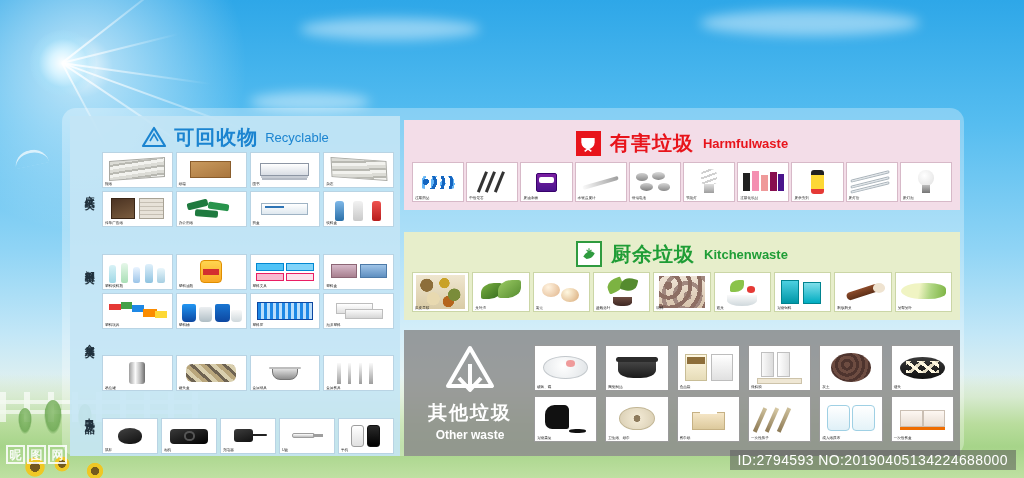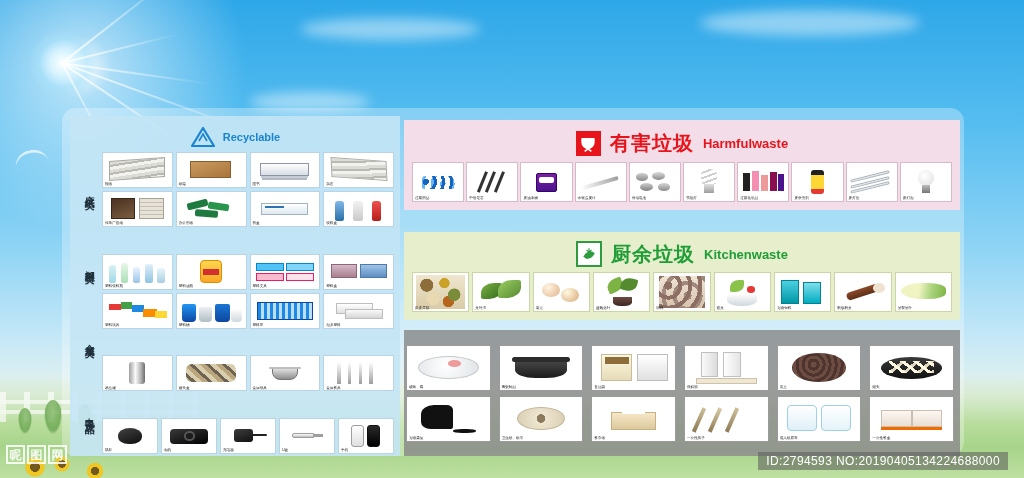--- a/index.html
+++ b/index.html
@@ -83,21 +83,21 @@
   }
 
   
   #recyclable {
     position: absolute; left: 70px; top: 116px; width: 330px; height: 340px;
     background: rgba(196,229,245,0.88);
     z-index: 5; padding: 6px 6px 4px 6px;
   }
   .rec-head { display: flex; align-items: center; justify-content: center; gap: 7px; height: 30px; }
   .rec-head .cn { font-size: 20px; font-weight: bold; color: #1b84d0; letter-spacing: 1px; }
-  .rec-head .en { font-size: 11px; font-weight: bold; color: #1b84d0; }
+  .rec-head .en { font-size: 13px; font-weight: normal; color: #1b84d0; }
   .recycle-tri { width: 26px; height: 22px; }
 
   .rec-body { display: flex; height: 302px; }
   .rec-side {
     width: 26px; display: flex; flex-direction: column;
     align-items: center; justify-content: space-around; padding: 2px 0;
   }
   .sidelbl {
     writing-mode: vertical-rl; font-size: 10px; font-weight: bold;
     color: #20313d; letter-spacing: 2px; line-height: 1.05;
@@ -164,22 +164,22 @@
   #wm .logo {
     display: flex; gap: 2px;
   }
   #wm .logo span {
     display: inline-block; width: 19px; height: 19px;
     border: 2px solid rgba(255,255,255,.85); color: rgba(255,255,255,.9);
     font-size: 12px; line-height: 16px; text-align: center; font-weight: bold;
   }
   #wm .url { font-size: 19px; color: rgba(255,255,255,.85); font-weight: bold; letter-spacing: .5px; }
   #idbar {
-    position: absolute; right: 16px; bottom: 8px; z-index: 8;
-    background: rgba(90,90,90,.55); color: #fff; font-size: 12px;
+    position: absolute; right: 8px; bottom: 8px; z-index: 8;
+    background: rgba(90,90,90,.55); color: #fff; font-size: 14px;
     padding: 2px 8px; letter-spacing: .4px;
   }
 
   
   .art .stack { position:absolute; left:8%; top:16%; width:84%; height:62%;
     background: repeating-linear-gradient(175deg, #dcdcd6 0 3px, #b9b9b2 3px 5px, #f2f2ee 5px 8px);
     border:1px solid #a8a8a2; transform: skewY(-4deg); }
   .art .box { position:absolute; left:18%; top:22%; width:62%; height:52%;
     background: linear-gradient(160deg,#c99a5e,#a9763e); border:1px solid #8a5d2c; }
   .art .book { position:absolute; left:12%; top:28%; width:74%; height:40%;
@@ -219,20 +219,21 @@
 
 
   <div id="board"></div>
 
   <section id="recyclable">
     <div class="rec-head">
       <svg class="recycle-tri" viewBox="0 0 26 22">
         <path d="M13 2 L24 20 L2 20 Z" fill="none" stroke="#1b84d0" stroke-width="2.2" stroke-linejoin="round"></path>
         <path d="M9 15 L13 8 L17 15" fill="none" stroke="#1b84d0" stroke-width="1.6"></path>
       </svg>
+      <span class="cn">可回收物</span>
       <span class="en">Recyclable</span>
     </div>
 
     <div class="rec-body">
       <div class="rec-side">
         <span class="sidelbl">废纸类</span>
         <span class="sidelbl">塑料类</span>
         <span class="sidelbl">金属类</span>
         <span class="sidelbl">电子废品</span>
       </div>
@@ -605,20 +606,28 @@
       <div class="cell">
           <div class="art">
             <div style="position:absolute;left:8%;top:26%;width:84%;height:44%;border-radius:50% 40% 40% 50%;background:linear-gradient(100deg,#f0f4c3 0 40%,#aed581 65%,#7cb342)"></div>
           </div>
           <span class="lbl">菜帮菜叶</span>
         </div>
     </div>
   </section>
 
   <section id="other">
+    <div class="o-left">
+      <svg width="62" height="54" viewBox="0 0 62 54">
+        <path d="M31 4 L53 42 L9 42 Z" fill="none" stroke="#ffffff" stroke-width="4" stroke-linejoin="round"></path>
+        <path d="M31 20 L31 46 M20 34 L31 46 L42 34" fill="none" stroke="#ffffff" stroke-width="4" stroke-linejoin="round"></path>
+      </svg>
+      <span class="cn">其他垃圾</span>
+      <span class="en">Other waste</span>
+    </div>
     <div class="o-grid">
       <div class="cell">
           <div class="art">
             <div class="circleimg" style="left:12%;top:22%;width:76%;height:56%;background:radial-gradient(circle at 45% 40%,#fff,#dfe3e6);border:1px solid #c3c8cc"></div>
             <div class="circleimg" style="left:50%;top:32%;width:16%;height:16%;background:#ef9a9a"></div>
           </div>
           <span class="lbl">破碗、碟</span>
         </div>
       <div class="cell">
           <div class="art">

